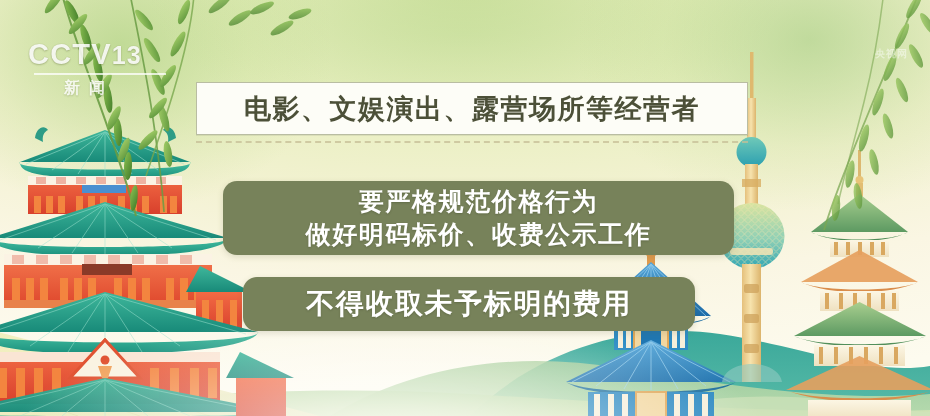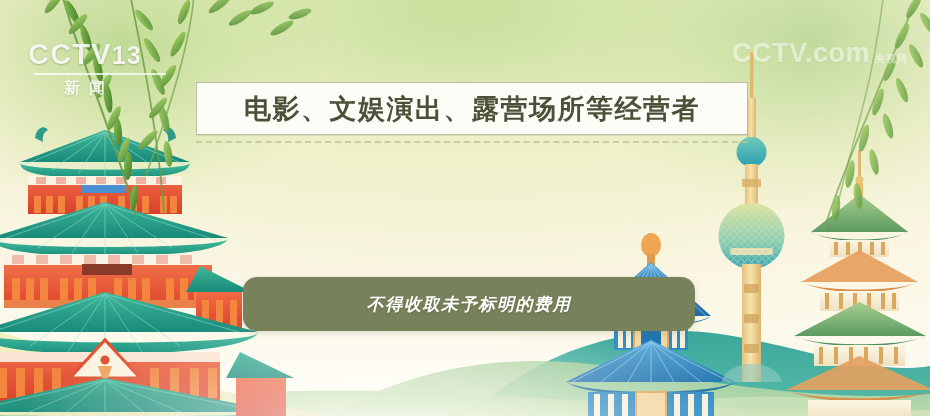--- a/index.html
+++ b/index.html
@@ -98,21 +98,21 @@
   .stmt .stmt-text{
     color:#ffffff;font-weight:700;text-align:center;
     letter-spacing:1.6px;line-height:1.32;
     font-family:"DejaVu Sans","Liberation Sans",sans-serif;
     text-shadow:0 1px 2px rgba(50,56,30,.3);
     white-space:pre-line;
   }
   #stmt-1{left:223px;top:181px;width:511px;height:74px;}
   #stmt-1 .stmt-text{font-size:25px;}
   #stmt-2{left:243px;top:277px;width:452px;height:54px;}
-  #stmt-2 .stmt-text{font-size:17px;font-style:italic;}
+  #stmt-2 .stmt-text{font-size:28px;}
 
   
   .art{position:absolute;pointer-events:none;}
   #art-pavilion{left:-10px;bottom:0;width:330px;height:300px;}
   #art-pearl{right:118px;top:52px;width:120px;height:330px;}
   #art-pagoda{right:-6px;top:150px;width:150px;height:270px;}
   #art-heaven{right:164px;bottom:-6px;width:230px;height:190px;}
   #art-hills{left:0;right:0;bottom:0;height:190px;width:930px;}
   #art-slope{left:-10px;bottom:0;width:330px;height:110px;}
 </style>
@@ -550,26 +550,29 @@
 
   <div id="cctv-bug">
     <div class="cc-main">
       <span>CCTV</span><span class="num">13</span>
     </div>
     <div class="cc-rule"></div>
     <div class="cc-sub">新闻</div>
   </div>
 
   <div id="cctv-watermark">
-    <span class="wm-text">CCTV.com</span>
     <span class="wm-zh">央视网</span>
   </div>
 
   <div id="headline-box">
     <span class="headline-text">电影、文娱演出、露营场所等经营者</span>
   </div>
   <div id="headline-underline"></div>
 
+  <div class="stmt" id="stmt-1">
+    <span class="stmt-text">要严格规范价格行为
+做好明码标价、收费公示工作</span>
+  </div>
   <div class="stmt" id="stmt-2">
     <span class="stmt-text">不得收取未予标明的费用</span>
   </div>
 
 </div>
 
 </body></html>

